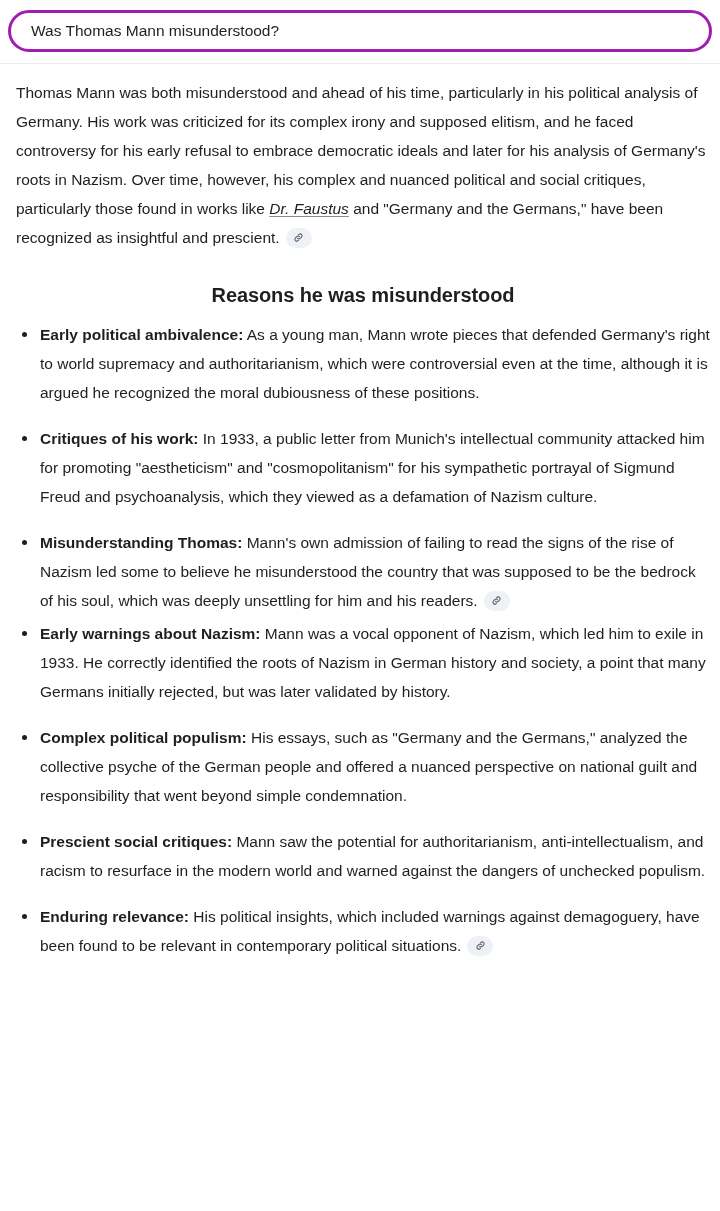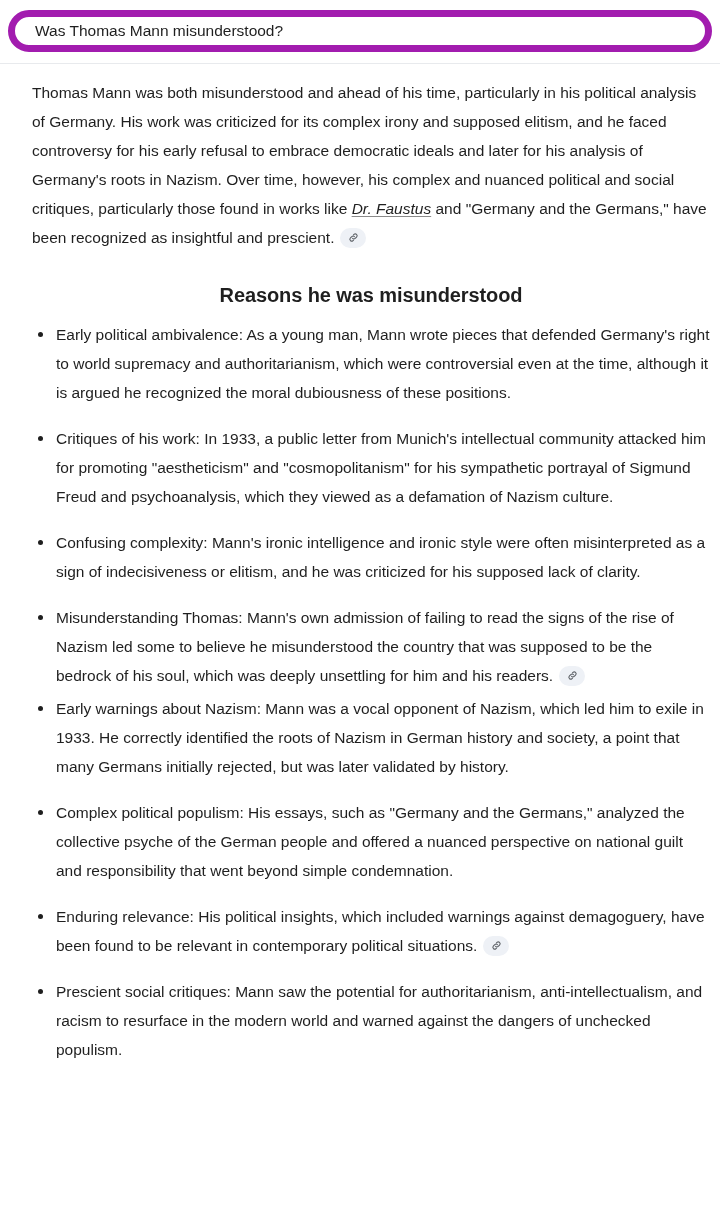--- a/index.html
+++ b/index.html
@@ -17,42 +17,42 @@
   }
   .page {
     width: 720px;
     position: relative;
   }
 
   
   .query-bar {
     margin: 10px 8px 0 8px;
     height: 42px;
-    border: 7px solid #a21caf;
+    border: 3px solid #a21caf;
     border-radius: 22px;
     display: flex;
     align-items: center;
     padding: 0 20px;
     background: #ffffff;
   }
   .query-text {
     font-size: 15.5px;
     color: #1f1f1f;
     line-height: 1.2;
   }
   .divider {
     margin-top: 11px;
     height: 1px;
     background: #e8eaed;
     width: 100%;
   }
 
   
   .content {
-    padding: 14px 10px 24px 32px;
+    padding: 14px 10px 24px 16px;
   }
   p.summary {
     margin: 0;
     font-size: 15.5px;
     line-height: 29px;
     color: #1f1f1f;
   }
   .italic-work {
     font-style: italic;
     text-decoration: underline;
@@ -108,21 +108,21 @@
     content: "";
     position: absolute;
     left: 6px;
     top: 12px;
     width: 5px;
     height: 5px;
     border-radius: 50%;
     background: #1f1f1f;
   }
   .bullet-lead {
-    font-weight: normal;
+    font-weight: bold;
   }
   .section-block { margin-bottom: 4px; }
 </style>
 </head>
 <body>
 
 <div class="page">
 
   <div class="query-bar">
     <span class="query-text">Was Thomas Mann misunderstood?</span>
@@ -144,49 +144,46 @@
     <div class="section-block">
       <h2 class="section">Reasons he was misunderstood</h2>
       <ul class="bullets">
         <li>
           <span class="bullet-lead">Early political ambivalence:</span><span> As a young man, Mann wrote pieces that defended Germany's right to world supremacy and authoritarianism, which were controversial even at the time, although it is argued he recognized the moral dubiousness of these positions.</span>
         </li>
         <li>
           <span class="bullet-lead">Critiques of his work:</span><span> In 1933, a public letter from Munich's intellectual community attacked him for promoting "aestheticism" and "cosmopolitanism" for his sympathetic portrayal of </span><span class="link-underline">Sigmund Freud</span><span> and psychoanalysis, which they viewed as a defamation of Nazism culture.</span>
         </li>
         <li>
-          <span class="bullet-lead">Confusing complexity:</span><span> Mann's ironic intelligence and ironic style were often misinterpreted as a sign of indecisiveness or elitism, and he was criticized for his supposed lack of clarity.</span>
-        </li>
-        <li>
           <span class="bullet-lead">Misunderstanding Thomas:</span><span> Mann's own admission of failing to read the signs of the rise of Nazism led some to believe he misunderstood the country that was supposed to be the bedrock of his soul, which was deeply unsettling for him and his readers.</span><span class="cite">
               <svg width="11" height="11" viewBox="0 0 24 24" fill="none" stroke="#5f6368" stroke-width="2.4" stroke-linecap="round">
                 <path d="M10 14a4 4 0 0 0 5.66 0l3-3a4 4 0 0 0-5.66-5.66l-1 1"></path>
                 <path d="M14 10a4 4 0 0 0-5.66 0l-3 3a4 4 0 0 0 5.66 5.66l1-1"></path>
               </svg>
             </span>
         </li>
       </ul>
     </div>
 
     <div class="section-block">
       <ul class="bullets">
         <li>
           <span class="bullet-lead">Early warnings about Nazism:</span><span> Mann was a vocal opponent of Nazism, which led him to exile in 1933. He correctly identified the roots of Nazism in German history and society, a point that many Germans initially rejected, but was later validated by history.</span>
         </li>
         <li>
           <span class="bullet-lead">Complex political populism:</span><span> His essays, such as "Germany and the Germans," analyzed the collective psyche of the German people and offered a nuanced perspective on national guilt and responsibility that went beyond simple condemnation.</span>
         </li>
         <li>
+          <span class="bullet-lead">Prescient social critiques:</span><span> Mann saw the potential for authoritarianism, anti-intellectualism, and racism to resurface in the modern world and warned against the dangers of unchecked populism.</span>
+        </li>
+        <li>
           <span class="bullet-lead">Enduring relevance:</span><span> His political insights, which included warnings against demagoguery, have been found to be relevant in contemporary political situations.</span><span class="cite">
               <svg width="11" height="11" viewBox="0 0 24 24" fill="none" stroke="#5f6368" stroke-width="2.4" stroke-linecap="round">
                 <path d="M10 14a4 4 0 0 0 5.66 0l3-3a4 4 0 0 0-5.66-5.66l-1 1"></path>
                 <path d="M14 10a4 4 0 0 0-5.66 0l-3 3a4 4 0 0 0 5.66 5.66l1-1"></path>
               </svg>
             </span>
-        </li>
-        <li>
-          <span class="bullet-lead">Prescient social critiques:</span><span> Mann saw the potential for authoritarianism, anti-intellectualism, and racism to resurface in the modern world and warned against the dangers of unchecked populism.</span>
         </li>
       </ul>
     </div>
 
   </div>
 </div>
 
 </body></html>

